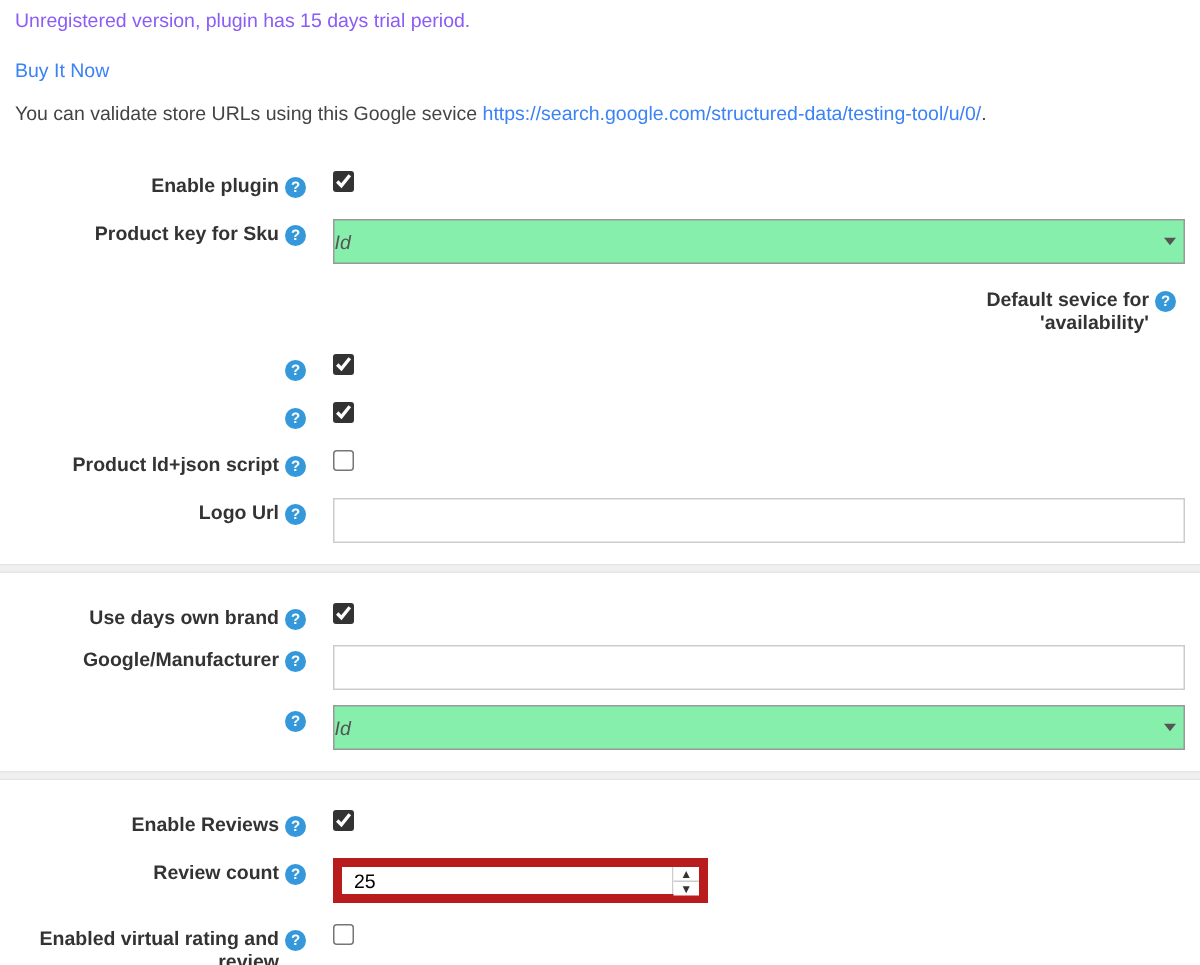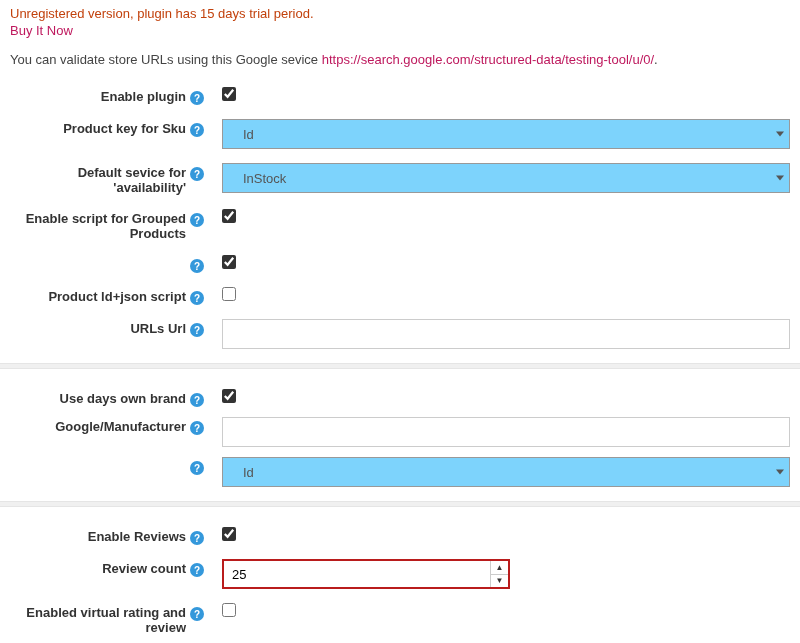--- a/index.html
+++ b/index.html
@@ -1,32 +1,32 @@
 <!DOCTYPE html>
 <html><head>
 <meta charset="utf-8">
 <style>
 * { box-sizing: border-box; margin: 0; padding: 0; }
 body { font-family: "Segoe UI", Arial, sans-serif; font-size: 13px; color: #333; background: #fff; padding: 6px 10px 20px 10px; width: 800px; }
-.top-text { color: #c2410c; margin-bottom: 2px; }
-.link { color: #be185d; text-decoration: none; cursor: pointer; }
-.intro { margin-top: 14px; margin-bottom: 18px; color: #444; }
+.top-text { color: #8b5cf6; margin-bottom: 18px; }
+.link { color: #3b82f6; text-decoration: none; cursor: pointer; }
+.intro { margin-top: 14px; margin-bottom: 29px; color: #444; }
 .form-row { display: flex; align-items: flex-start; margin-bottom: 12px; justify-content: flex-end; }
 .form-row.tight { margin-bottom: 8px; }
 .label-col { width: 200px; text-align: right; padding-right: 6px; padding-top: 4px; font-weight: 600; color: #333; display: flex; justify-content: flex-end; align-items: flex-start; gap: 4px; }
 .label-text { display: inline-block; }
 .help-icon { display: inline-flex; align-items: center; justify-content: center; width: 14px; height: 14px; border-radius: 50%; background: #3498db; color: #fff; font-size: 10px; font-weight: bold; cursor: pointer; flex-shrink: 0; margin-top: 2px; }
 .input-col { flex: 1; padding-left: 12px; padding-top: 2px; }
 input[type="checkbox"] { width: 14px; height: 14px; cursor: pointer; accent-color: #333; }
-.select { width: 100%; height: 30px; border: 1px solid #999; background: #7dd3fc; padding: 0 20px; font-size: 13px; color: #555; appearance: none; position: relative; }
+.select { width: 100%; height: 30px; border: 1px solid #999; background: #86efac; padding: 0 0; font-size: 13px; color: #555; appearance: none; position: relative; font-style: italic; }
 .select-wrap { position: relative; width: 100%; }
 .select-wrap::after { content: ""; position: absolute; right: 6px; top: 50%; transform: translateY(-50%); width: 0; height: 0; border-left: 4px solid transparent; border-right: 4px solid transparent; border-top: 5px solid #555; pointer-events: none; }
 .select-wrap::before { content: ""; position: absolute; right: 0; top: 0; bottom: 0; width: 16px; border-left: 1px solid #999; pointer-events: none; }
 .text-input { width: 100%; height: 30px; border: 1px solid #ccc; padding: 0 8px; font-size: 13px; }
-.spinner-wrap { display: flex; width: 288px; border: 2px solid #b91c1c; height: 30px; }
+.spinner-wrap { display: flex; width: 250px; border: 6px solid #b91c1c; height: 30px; }
 .spinner-input { flex: 1; border: none; padding: 0 8px; font-size: 13px; outline: none; }
 .spinner-btns { display: flex; flex-direction: column; width: 18px; border-left: 1px solid #ccc; }
 .spinner-btn { flex: 1; display: flex; align-items: center; justify-content: center; font-size: 8px; cursor: pointer; color: #333; background: #fff; }
 .spinner-btn:first-child { border-bottom: 1px solid #ccc; }
 .section-gap { height: 6px; background: #f0f0f0; border-top: 1px solid #e5e5e5; border-bottom: 1px solid #e5e5e5; margin: 14px -10px 18px -10px; }
 </style>
 </head>
 <body>
 
 
@@ -61,32 +61,24 @@
       </select>
     </div>
   </div>
 </div>
 
 <div class="form-row">
   <div class="label-col">
     <span class="label-text">Default sevice for 'availability'</span>
     <span class="help-icon">?</span>
   </div>
-  <div class="input-col">
-    <div class="select-wrap">
-      <select class="select">
-        <option>InStock</option>
-      </select>
-    </div>
-  </div>
 </div>
 
 <div class="form-row">
   <div class="label-col">
-    <span class="label-text">Enable script for Grouped Products</span>
     <span class="help-icon">?</span>
   </div>
   <div class="input-col">
     <input type="checkbox" checked="" style="">
   </div>
 </div>
 
 <div class="form-row">
   <div class="label-col">
     <span class="help-icon">?</span>
@@ -101,21 +93,21 @@
     <span class="label-text">Product ld+json script</span>
     <span class="help-icon">?</span>
   </div>
   <div class="input-col">
     <input type="checkbox" style="">
   </div>
 </div>
 
 <div class="form-row">
   <div class="label-col">
-    <span class="label-text">URLs Url</span>
+    <span class="label-text">Logo Url</span>
     <span class="help-icon">?</span>
   </div>
   <div class="input-col">
     <input type="text" class="text-input" value="" style="">
   </div>
 </div>
 
 <div class="section-gap"></div>
 
 

